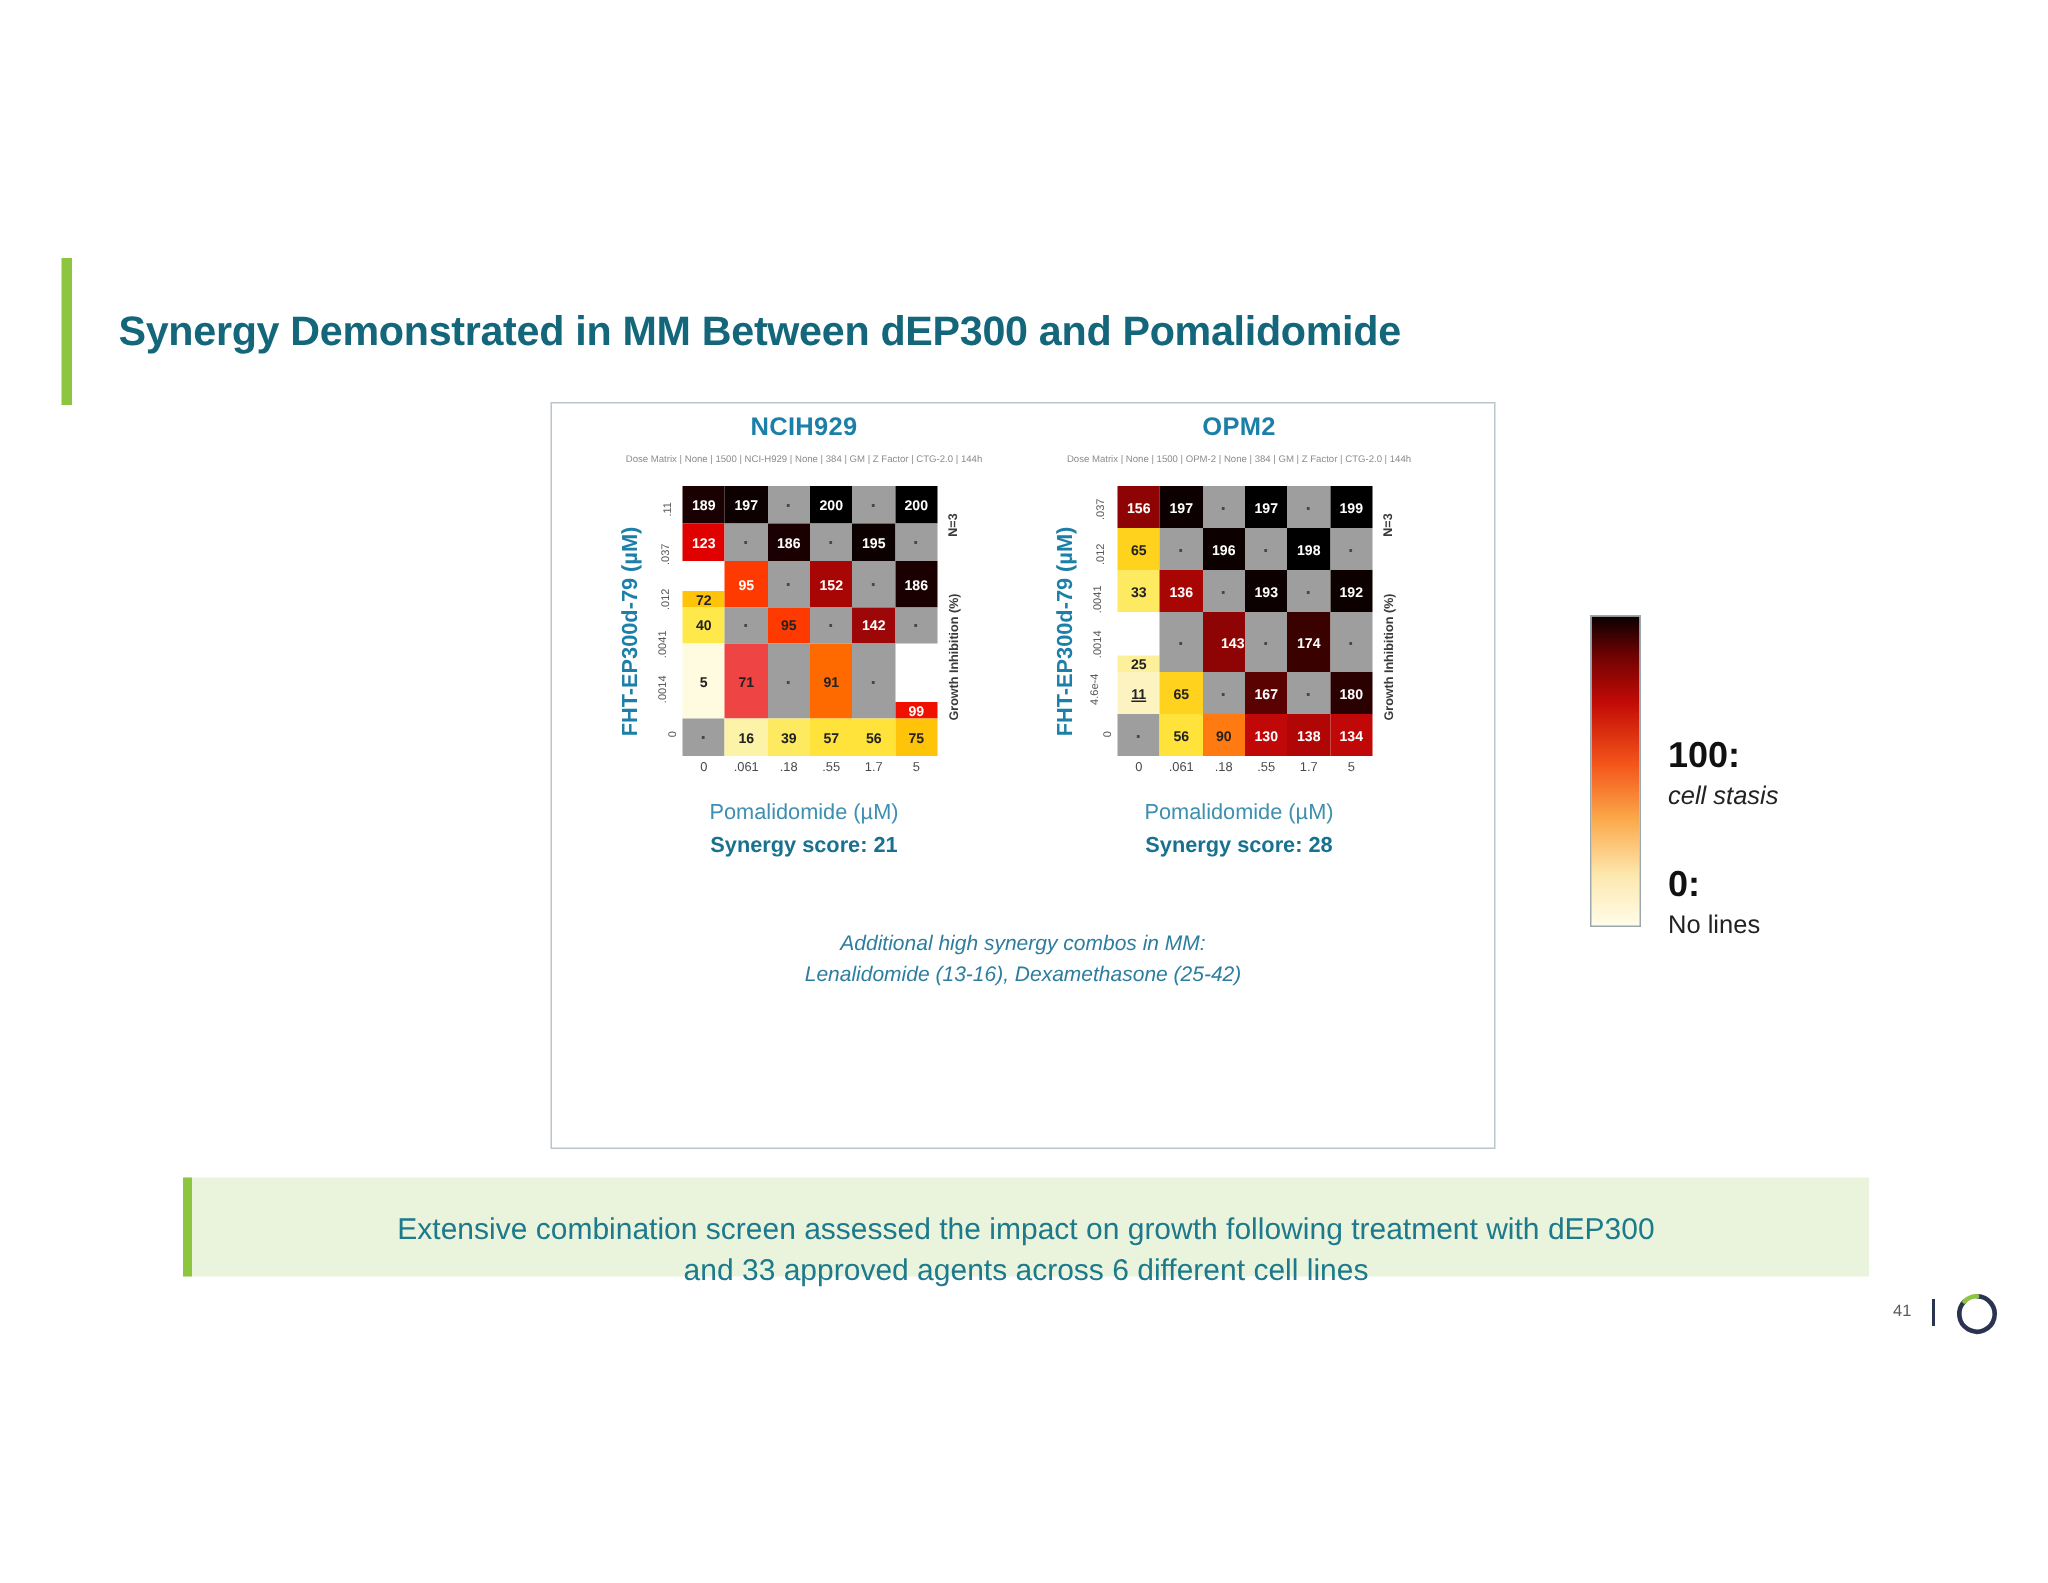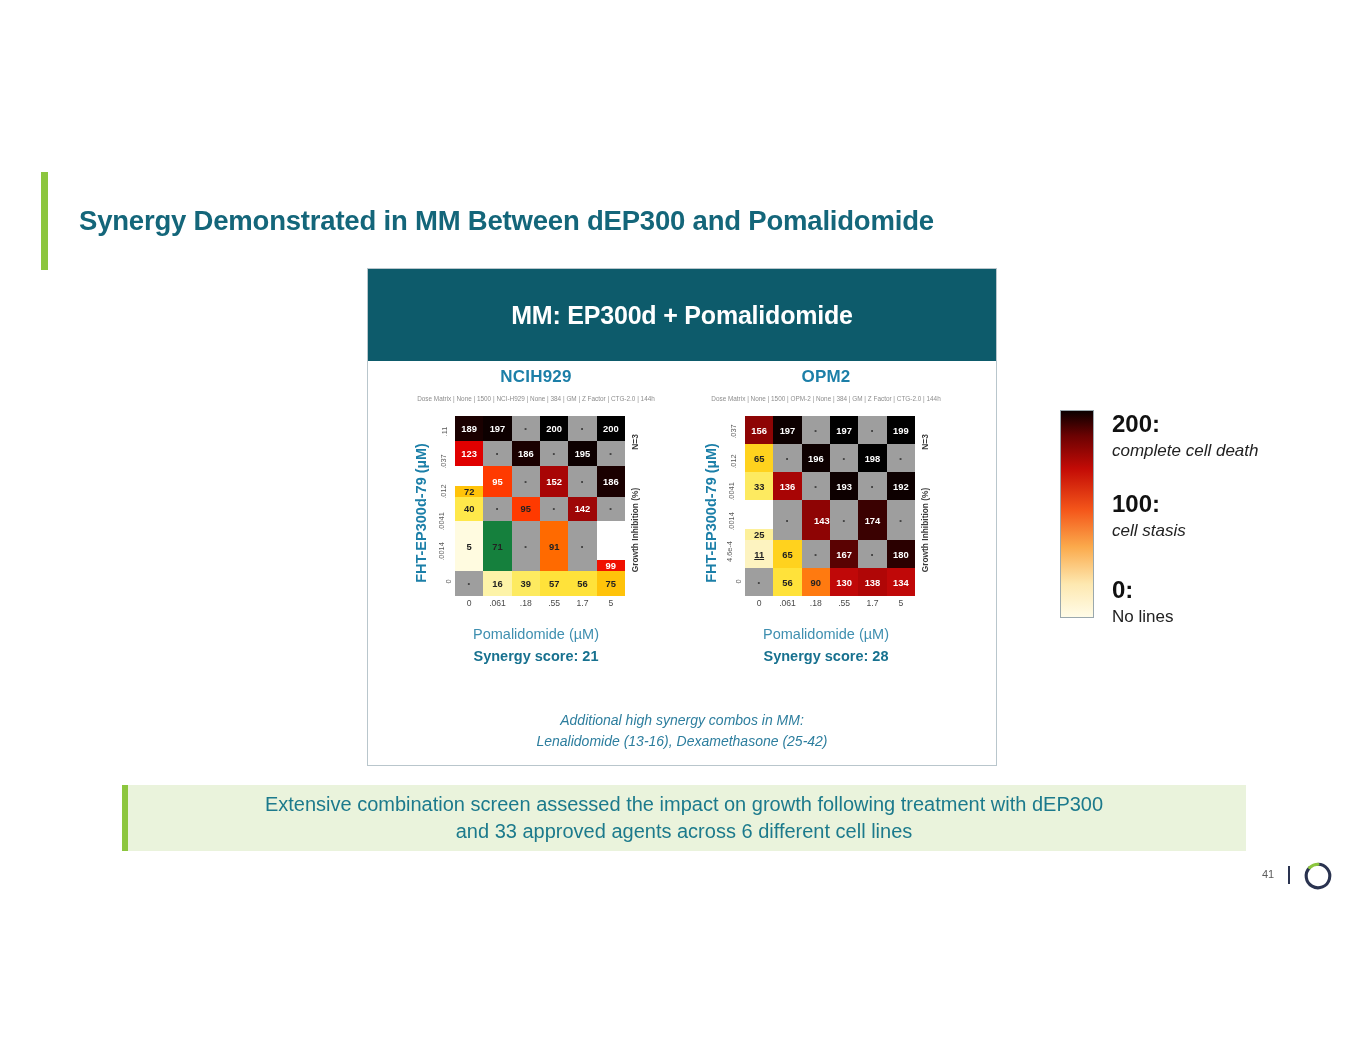--- a/index.html
+++ b/index.html
@@ -125,21 +125,21 @@
   #legend-e1{top:84px;}
   #legend-e2{top:170px;}
 
   
   #callout{
     position:absolute;left:122px;top:785px;width:1124px;height:66px;
     background:#eaf3dc;box-sizing:border-box;
   }
   #callout-bar{position:absolute;left:0;top:0;width:6px;height:100%;background:#8cc63e;}
   #callout-text{
-    position:absolute;left:24px;right:24px;top:0;height:100%;
+    position:absolute;left:24px;right:24px;top:16px;height:100%;
     display:flex;flex-direction:column;align-items:center;justify-content:center;
     text-align:center;font-size:20px;color:#1c7a8c;line-height:1.35;
   }
 
   
   #page-number{
     position:absolute;left:1262px;top:868px;font-size:11px;color:#5c5c5c;
   }
   #footer-divider{
     position:absolute;left:1288px;top:866px;width:2px;height:18px;background:#2a3350;
@@ -147,23 +147,20 @@
   #brand-logo{position:absolute;left:1303px;top:861px;width:30px;height:30px;}
 </style>
 </head>
 <body>
 
 <div id="title-accent-bar"></div>
 <div id="page-title">Synergy Demonstrated in MM Between dEP300 and Pomalidomide</div>
 
 <div id="figure-panel">
 
-  <div id="panel-header">
-    <div id="panel-header-title">MM: EP300d + Pomalidomide</div>
-  </div>
 
   <div id="panel-body">
 
     <div class="plot left">
       <div class="cellline-title">NCIH929</div>
       <div class="dose-meta">Dose Matrix | None | 1500 | NCI-H929 | None | 384 | GM | Z Factor | CTG-2.0 | 144h</div>
       <div class="plot-core">
         <div class="ylabel">
           <span>FHT-EP300d-79 (µM)</span>
         </div>
@@ -206,21 +203,21 @@
             <div class="cell" style="background: rgb(168, 5, 5); color: rgb(255, 255, 255);">152</div>
             <div class="cell" style="background: rgb(158, 158, 158); color: rgb(68, 68, 68); font-size: 13px;">·</div>
             <div class="cell" style="background: rgb(26, 0, 0); color: rgb(255, 255, 255);">186</div>
             <div class="cell" style="background: rgb(255, 232, 74); color: rgb(34, 34, 34); text-align: right;">40</div>
             <div class="cell" style="background: rgb(158, 158, 158); color: rgb(68, 68, 68); font-size: 13px;">·</div>
             <div class="cell" style="background: rgb(255, 58, 0); color: rgb(34, 34, 34);">95</div>
             <div class="cell" style="background: rgb(158, 158, 158); color: rgb(68, 68, 68); font-size: 13px;">·</div>
             <div class="cell" style="background: rgb(158, 7, 7); color: rgb(255, 255, 255);">142</div>
             <div class="cell" style="background: rgb(158, 158, 158); color: rgb(68, 68, 68); font-size: 13px;">·</div>
             <div class="cell" style="background: rgb(255, 251, 224); color: rgb(34, 34, 34);">5</div>
-            <div class="cell" style="background: #15803d; color: rgb(34, 34, 34);">71</div>
+            <div class="cell" style="background: #ef4444; color: rgb(34, 34, 34);">71</div>
             <div class="cell" style="background: rgb(158, 158, 158); color: rgb(68, 68, 68); font-size: 13px;">·</div>
             <div class="cell" style="background: rgb(255, 106, 0); color: rgb(34, 34, 34);">91</div>
             <div class="cell" style="background: rgb(158, 158, 158); color: rgb(68, 68, 68); font-size: 13px;">·</div>
             <div class="cell" style="background: rgb(240, 16, 0); color: rgb(255, 255, 255); margin-top: 39px;">99</div>
             <div class="cell" style="background: rgb(158, 158, 158); color: rgb(68, 68, 68); font-size: 13px;">·</div>
             <div class="cell" style="background: rgb(253, 243, 168); color: rgb(34, 34, 34);">16</div>
             <div class="cell" style="background: rgb(253, 234, 96); color: rgb(34, 34, 34);">39</div>
             <div class="cell" style="background: rgb(255, 226, 58); color: rgb(34, 34, 34);">57</div>
             <div class="cell" style="background: rgb(255, 226, 58); color: rgb(34, 34, 34);">56</div>
             <div class="cell" style="background: rgb(255, 195, 10); color: rgb(34, 34, 34);">75</div>
@@ -336,24 +333,20 @@
       <div>Additional high synergy combos in MM:</div>
       <div>Lenalidomide (13-16), Dexamethasone (25-42)</div>
     </div>
 
   </div>
 </div>
 
 <div id="legend">
   <div id="legend-bar"></div>
 
-  <div class="legend-entry" id="legend-e0">
-    <div class="legend-num">200:</div>
-    <div class="legend-desc italic">complete cell death</div>
-  </div>
 
   <div class="legend-entry" id="legend-e1">
     <div class="legend-num">100:</div>
     <div class="legend-desc italic">cell stasis</div>
   </div>
 
   <div class="legend-entry" id="legend-e2">
     <div class="legend-num">0:</div>
     <div class="legend-desc">No lines</div>
   </div>

